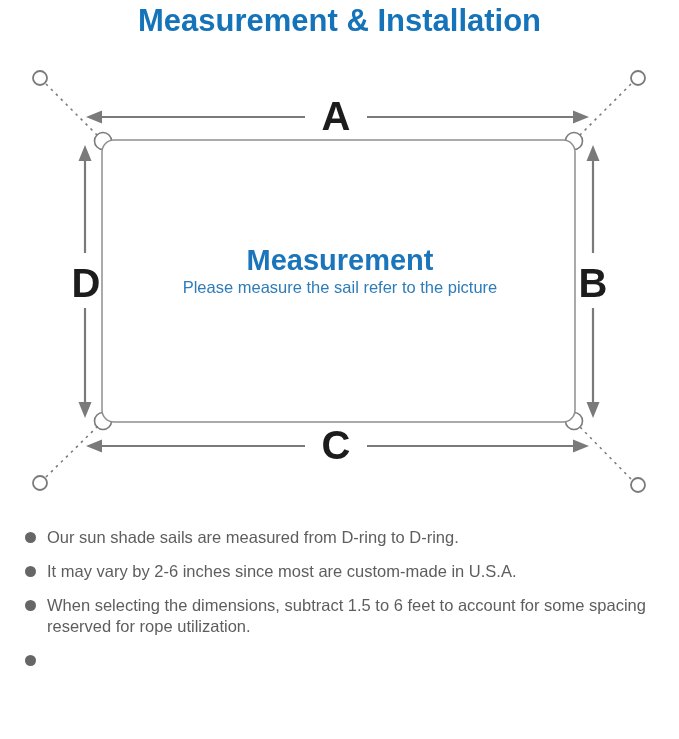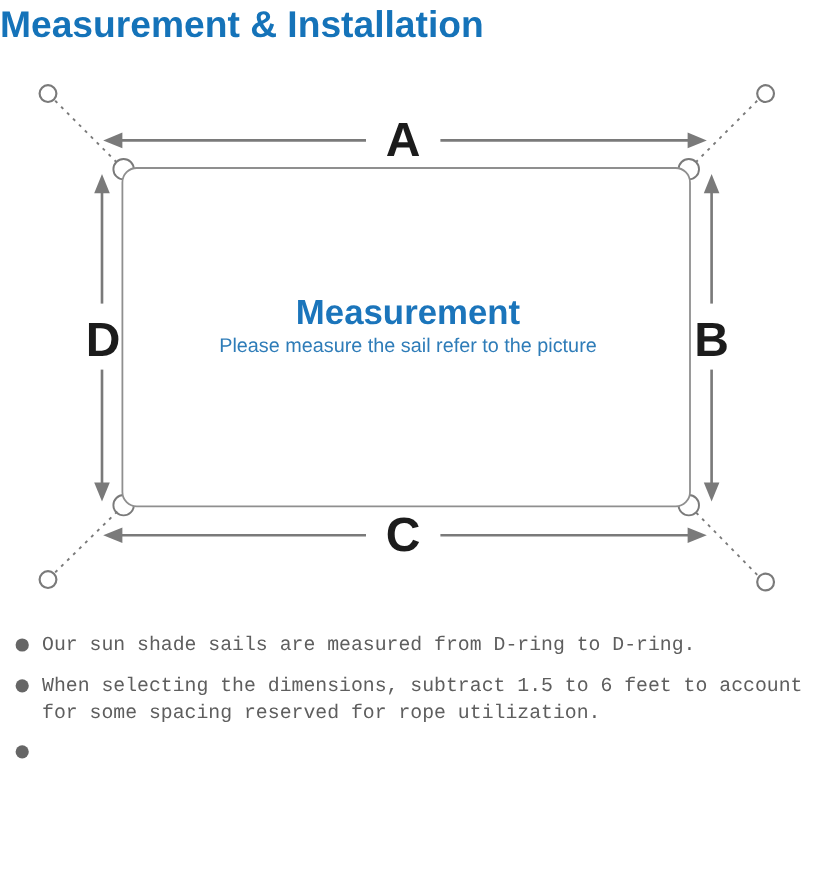--- a/index.html
+++ b/index.html
@@ -6,21 +6,21 @@
   html, body {
     width: 679px; height: 739px;
     background: #ffffff;
     font-family: "Liberation Sans", sans-serif;
     overflow: hidden;
   }
   .page { width: 679px; height: 739px; position: relative; }
 
   .page-title {
     margin-top: 3px;
-    text-align: left;
+    text-align: center;
     font-size: 31px;
     font-weight: bold;
     letter-spacing: 0px;
     color: #1573b9;
     line-height: 36px;
     height: 52px;
   }
 
   .diagram-svg { display: block; width: 679px; height: 450px; }
 
@@ -41,22 +41,21 @@
   }
   .center-subheading {
     font-size: 16.5px;
     fill: #2e7cb8;
     text-anchor: middle;
   }
 
   .notes {
     list-style: none;
     margin-top: 22px;
-    padding: 0 4px 0 12px;
-    font-family: Liberation Mono, monospace;
+    padding: 0 4px 0 24px;
   }
   .note-item {
     display: flex;
     align-items: flex-start;
     margin-bottom: 12px;
   }
   .note-bullet {
     width: 11px; height: 11px;
     border-radius: 50%;
     background: #666666;
@@ -138,20 +137,24 @@
     <text class="center-subheading" x="340" y="238">Please measure the sail refer to the picture</text>
   </svg>
 
   <ul class="notes">
     <li class="note-item">
       <span class="note-bullet"></span>
       <span class="note-text">Our sun shade sails are measured from D-ring to D-ring.</span>
     </li>
     <li class="note-item">
       <span class="note-bullet"></span>
+      <span class="note-text">It may vary by 2-6 inches since most are custom-made in U.S.A.</span>
+    </li>
+    <li class="note-item">
+      <span class="note-bullet"></span>
       <span class="note-text">When selecting the dimensions, subtract 1.5 to 6 feet to account for some spacing reserved for rope utilization.</span>
     </li>
     <li class="note-item">
       <span class="note-bullet"></span>
     </li>
   </ul>
 
 </div>
 
 </body></html>

